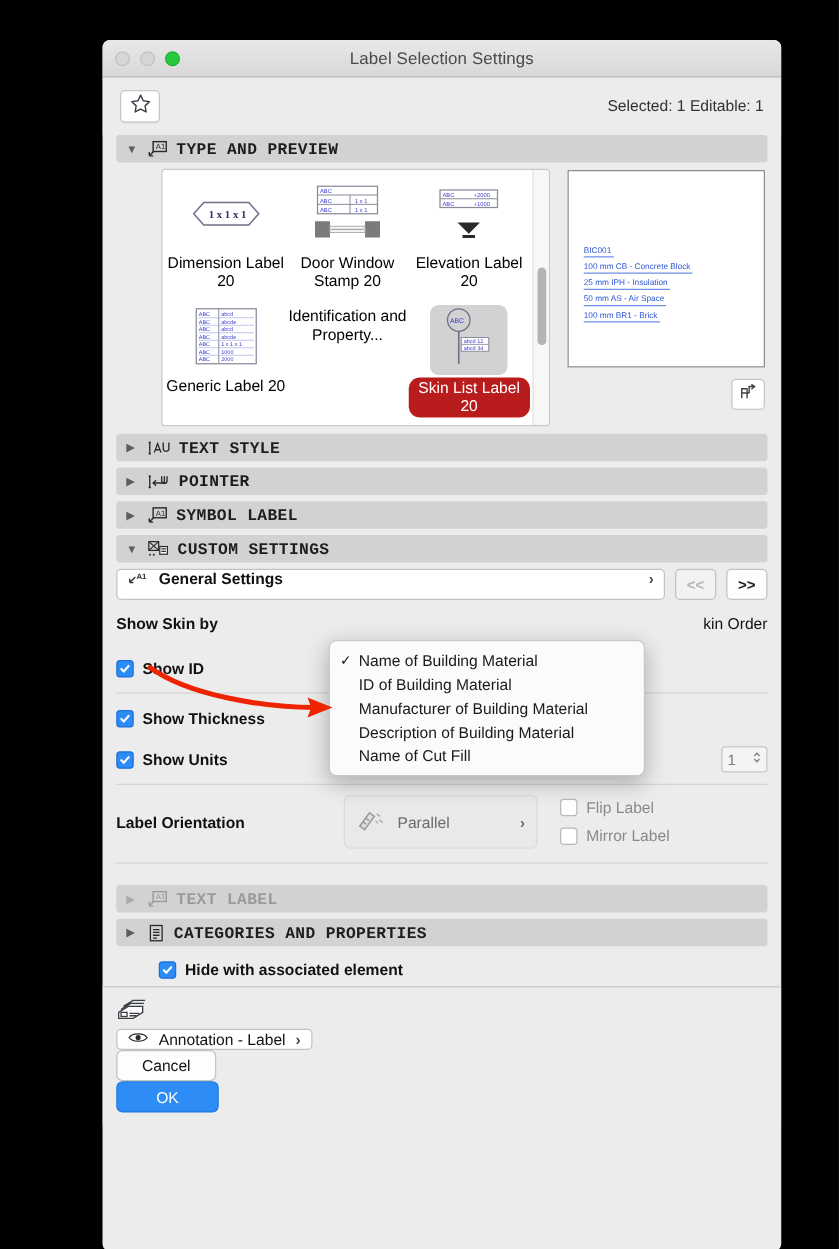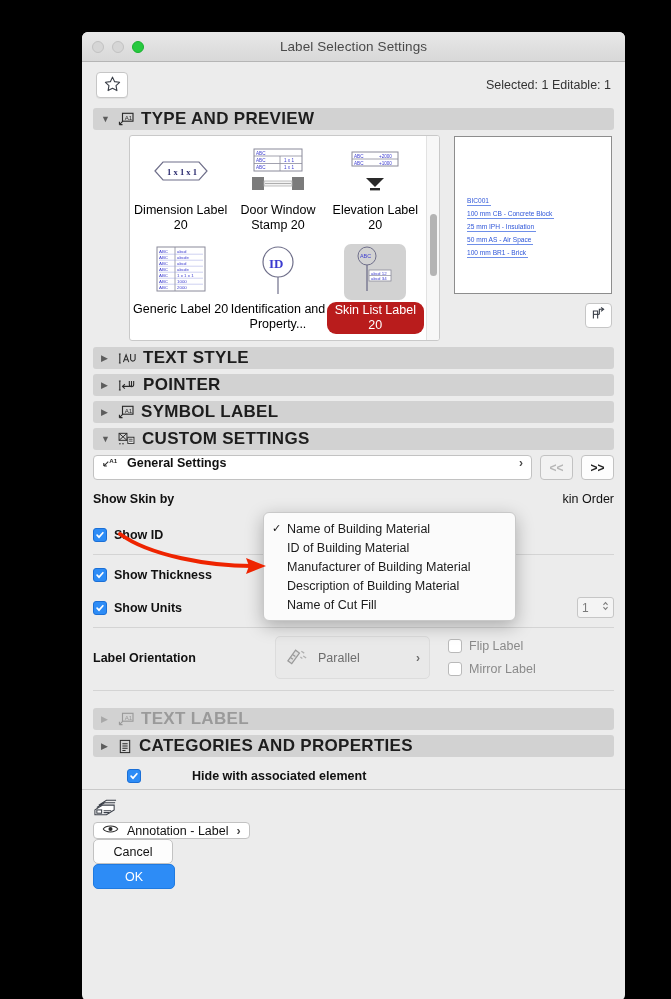--- a/index.html
+++ b/index.html
@@ -63,22 +63,23 @@
     background: #d2d2d2;
     border-radius: 3px;
     margin: 0 11px 5px 11px;
     display: flex; align-items: center;
     padding-left: 8px;
     gap: 7px;
     flex: none;
   }
   .secthead .tri { font-size: 9px; color: #5c5c5c; width: 10px; }
   .secthead .lbl {
-    font-size: 17px; font-weight: bold; color: #1d1d1d;
+    font-size: 13px; font-weight: bold; color: #1d1d1d;
     letter-spacing: .3px;
+    font-family: Liberation Mono, monospace;
   }
   .secthead.dim .lbl { color: #9a9a9a; }
   .secthead.dim .tri { color: #a8a8a8; }
   .secthead svg { display: block; }
   
   .typebody {
     margin: 0 11px 6px 11px;
     display: flex;
     gap: 12px;
     flex: none;
@@ -263,21 +264,20 @@
     display: flex; align-items: center;
     font-size: 12.5px; color: #1a1a1a;
     padding-left: 8px;
   }
   .mcheck { width: 15px; font-size: 11px; color: #111; flex: none; }
   
   .redarrow { position: absolute; left: 0; top: 0; z-index: 45; pointer-events: none; }
   .hidewrap {
     display: flex; align-items: flex-start;
     padding: 7px 0 6px 45px;
-    gap: 44px;
   }
   .footer {
     border-top: 1px solid #c9c9c9;
     background: #ececec;
     padding: 8px 11px 9px 11px;
     display: flex; align-items: flex-start; gap: 0; flex-direction: column;
   }
   .annotsel {
     flex: 1;
     height: 25px;
@@ -421,29 +421,20 @@
                   <line x1="8" y1="33.2" x2="52" y2="33.2"></line>
                     <line x1="8" y1="39.2" x2="52" y2="39.2"></line>
                 </g>
               </svg>
             </span>
           </div>
           <div class="tlabel">Generic Label 20</div>
         </div>
 
         <div class="titem">
-          <div class="ticonwrap">
-            <span>
-              <svg width="52" height="52" viewBox="0 0 52 52">
-                <circle cx="26" cy="18" r="15" fill="#fff" stroke="#6f6f8a" stroke-width="1.2"></circle>
-                <text x="17" y="23.5" font-size="13" font-weight="bold" font-family="Liberation Serif" fill="#3b3bd0">ID</text>
-                <line x1="26" y1="33" x2="26" y2="50" stroke="#6f6f8a" stroke-width="1.2"></line>
-              </svg>
-            </span>
-          </div>
           <div class="tlabel">Identification and Property...</div>
         </div>
 
         <div class="titem sel">
           <div class="ticonwrap">
             <span>
               <svg width="50" height="50" viewBox="0 0 50 50">
                 <circle cx="17" cy="11" r="9" fill="#d2d2d2" stroke="#6f6f8a" stroke-width="1"></circle>
                 <text x="10" y="13.4" font-size="5.4" fill="#3b3bd0">ABC</text>
                 <line x1="17" y1="20" x2="17" y2="46" stroke="#6f6f8a" stroke-width="1.3"></line>

